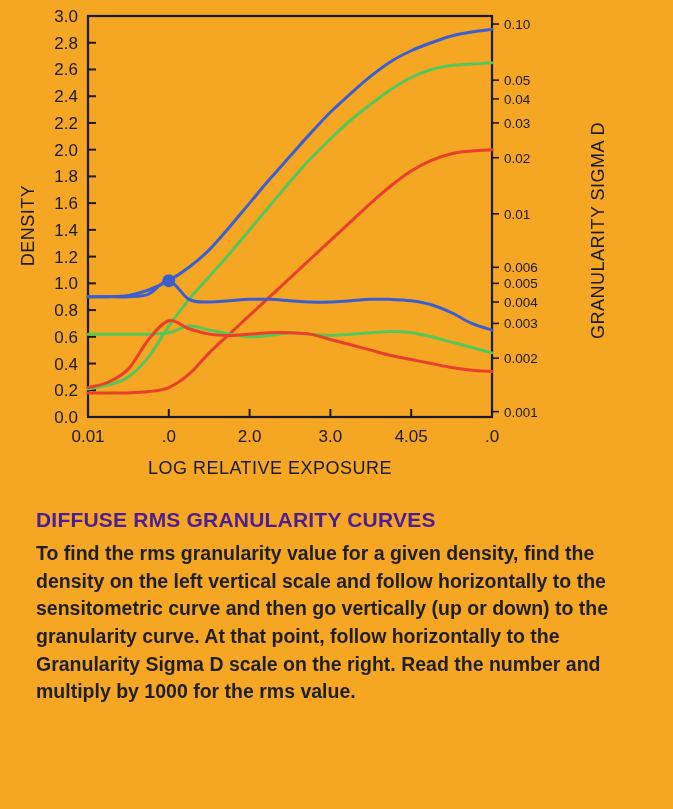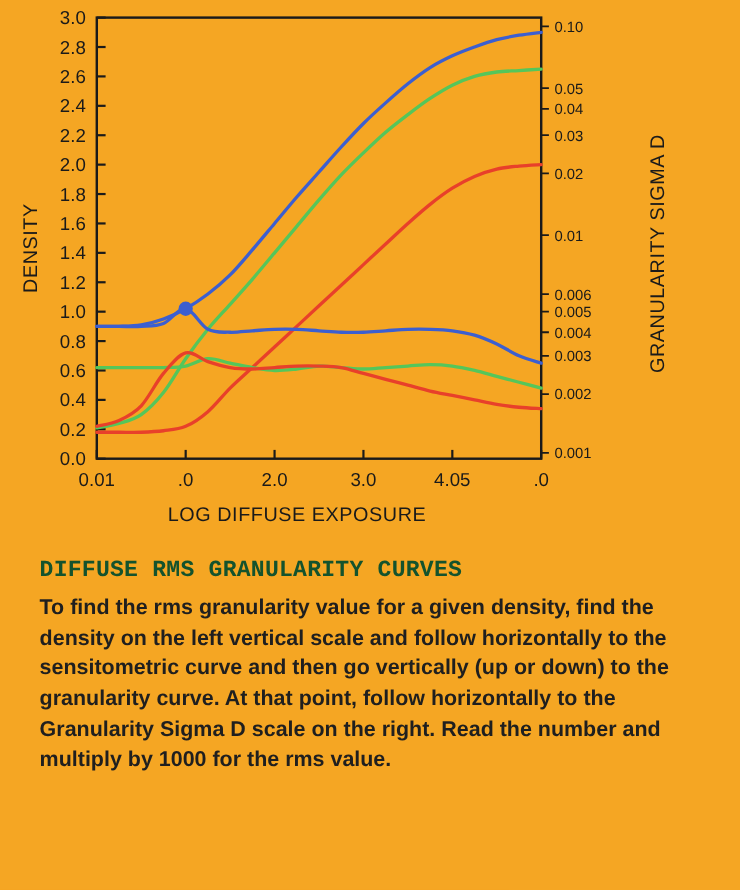--- a/index.html
+++ b/index.html
@@ -68,22 +68,21 @@
     position: absolute;
     left: 36px;
     top: 508px;
     width: 600px;
   }
   #caption-title {
     font-size: 21px;
     font-weight: bold;
     letter-spacing: 0.2px;
     margin: 0 0 8px 0;
-    color: #14532d;
-    font-family: Liberation Mono, monospace;
+    color: #4c1d95;
   }
   #caption-body {
     font-size: 19.5px;
     line-height: 1.42;
     margin: 0;
     color: #1f1f1f;
     font-weight: bold;
   }
 </style>
 </head>
@@ -168,21 +167,21 @@
         <path d="M 88.00 296.70 C 91.37 296.70, 101.47 296.70, 108.20 296.70 C 114.93 296.70, 121.67 297.15, 128.40 296.70 C 135.13 296.25, 141.87 296.70, 148.60 294.03 C 155.33 291.35, 162.07 279.77, 168.80 280.66 C 175.53 281.55, 182.27 295.81, 189.00 299.37 C 195.73 302.94, 202.47 301.82, 209.20 302.05 C 215.93 302.27, 222.67 301.16, 229.40 300.71 C 236.13 300.26, 242.87 299.60, 249.60 299.37 C 256.33 299.15, 263.07 299.15, 269.80 299.37 C 276.53 299.60, 283.27 300.26, 290.00 300.71 C 296.73 301.16, 303.47 301.82, 310.20 302.05 C 316.93 302.27, 323.67 302.27, 330.40 302.05 C 337.13 301.82, 343.87 301.16, 350.60 300.71 C 357.33 300.26, 364.07 299.60, 370.80 299.37 C 377.53 299.15, 384.27 299.15, 391.00 299.37 C 397.73 299.60, 404.47 299.82, 411.20 300.71 C 417.93 301.60, 424.67 302.72, 431.40 304.72 C 438.13 306.73, 444.87 309.62, 451.60 312.74 C 458.33 315.86, 465.07 320.54, 471.80 323.43 C 478.53 326.33, 488.63 329.00, 492.00 330.12" fill="none" stroke="#3c5fd0" stroke-width="3" stroke-linecap="round" stroke-linejoin="round"></path>
         <path d="M 88.00 334.13 C 91.37 334.13, 101.47 334.13, 108.20 334.13 C 114.93 334.13, 121.67 334.13, 128.40 334.13 C 135.13 334.13, 141.87 334.35, 148.60 334.13 C 155.33 333.90, 162.07 334.13, 168.80 332.79 C 175.53 331.45, 182.27 326.55, 189.00 326.11 C 195.73 325.66, 202.47 328.78, 209.20 330.12 C 215.93 331.45, 222.67 333.01, 229.40 334.13 C 236.13 335.24, 242.87 336.58, 249.60 336.80 C 256.33 337.02, 263.07 336.13, 269.80 335.46 C 276.53 334.80, 283.27 333.01, 290.00 332.79 C 296.73 332.57, 303.47 333.68, 310.20 334.13 C 316.93 334.57, 323.67 335.46, 330.40 335.46 C 337.13 335.46, 343.87 334.57, 350.60 334.13 C 357.33 333.68, 364.07 333.24, 370.80 332.79 C 377.53 332.34, 384.27 331.45, 391.00 331.45 C 397.73 331.45, 404.47 331.90, 411.20 332.79 C 417.93 333.68, 424.67 335.24, 431.40 336.80 C 438.13 338.36, 444.87 340.36, 451.60 342.15 C 458.33 343.93, 465.07 345.71, 471.80 347.49 C 478.53 349.28, 488.63 351.95, 492.00 352.84" fill="none" stroke="#55c65a" stroke-width="3" stroke-linecap="round" stroke-linejoin="round"></path>
         <path d="M 88.00 387.59 C 91.37 386.70, 101.47 385.37, 108.20 382.25 C 114.93 379.13, 121.67 376.01, 128.40 368.88 C 135.13 361.75, 141.87 347.49, 148.60 339.47 C 155.33 331.45, 162.07 322.54, 168.80 320.76 C 175.53 318.98, 182.27 326.55, 189.00 328.78 C 195.73 331.01, 202.47 333.01, 209.20 334.13 C 215.93 335.24, 222.67 335.46, 229.40 335.46 C 236.13 335.46, 242.87 334.57, 249.60 334.13 C 256.33 333.68, 263.07 333.01, 269.80 332.79 C 276.53 332.57, 283.27 332.57, 290.00 332.79 C 296.73 333.01, 303.47 333.01, 310.20 334.13 C 316.93 335.24, 323.67 337.69, 330.40 339.47 C 337.13 341.26, 343.87 343.04, 350.60 344.82 C 357.33 346.60, 364.07 348.38, 370.80 350.17 C 377.53 351.95, 384.27 353.95, 391.00 355.51 C 397.73 357.07, 404.47 358.19, 411.20 359.52 C 417.93 360.86, 424.67 362.20, 431.40 363.53 C 438.13 364.87, 444.87 366.43, 451.60 367.54 C 458.33 368.66, 465.07 369.55, 471.80 370.22 C 478.53 370.89, 488.63 371.33, 492.00 371.55" fill="none" stroke="#e8402a" stroke-width="3" stroke-linecap="round" stroke-linejoin="round"></path>
         <circle cx="168.8" cy="280.65999999999997" r="6.5" fill="#3c5fd0"></circle>
       </svg>
 
     <div class="axis-title" id="ylabel-left">DENSITY</div>
 
     <div class="axis-title" id="ylabel-right">GRANULARITY SIGMA D</div>
 
-    <div class="axis-title" id="xlabel">LOG DIFFUSE EXPOSURE</div>
+    <div class="axis-title" id="xlabel">LOG RELATIVE EXPOSURE</div>
   </div>
 
   <div id="caption">
     <h2 id="caption-title">DIFFUSE RMS GRANULARITY CURVES</h2>
     <p id="caption-body">To find the rms granularity value for a given density, find the density on the left vertical scale and follow horizontally to the sensitometric curve and then go vertically (up or down) to the granularity curve. At that point, follow horizontally to the Granularity Sigma D scale on the right. Read the number and multiply by 1000 for the rms value.</p>
   </div>
 
 </div>
 
 </body></html>

